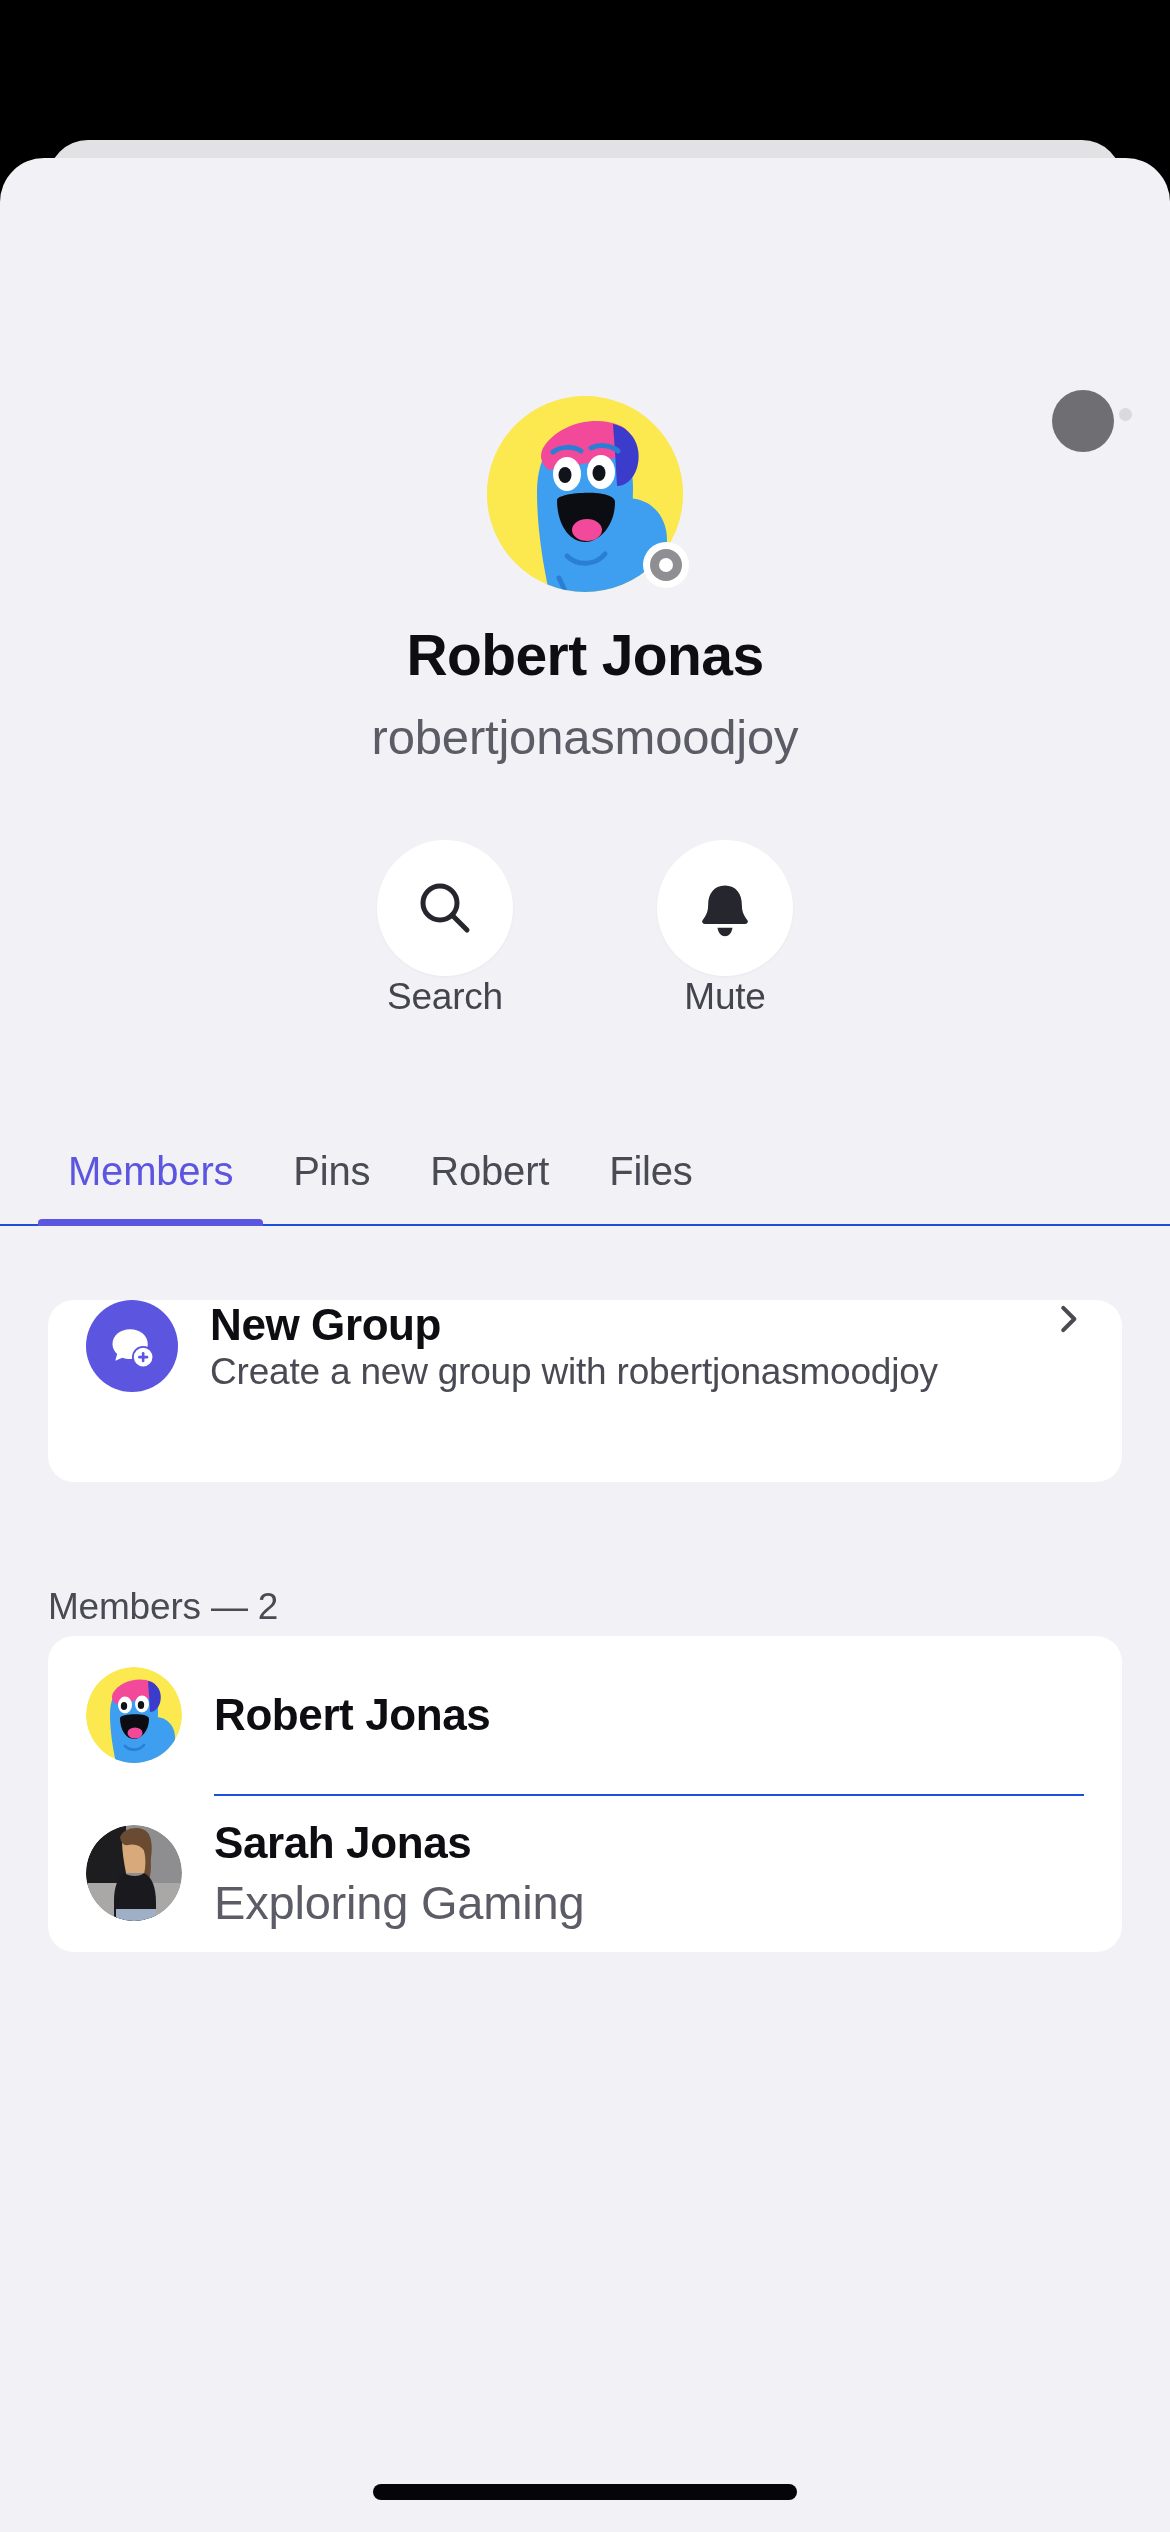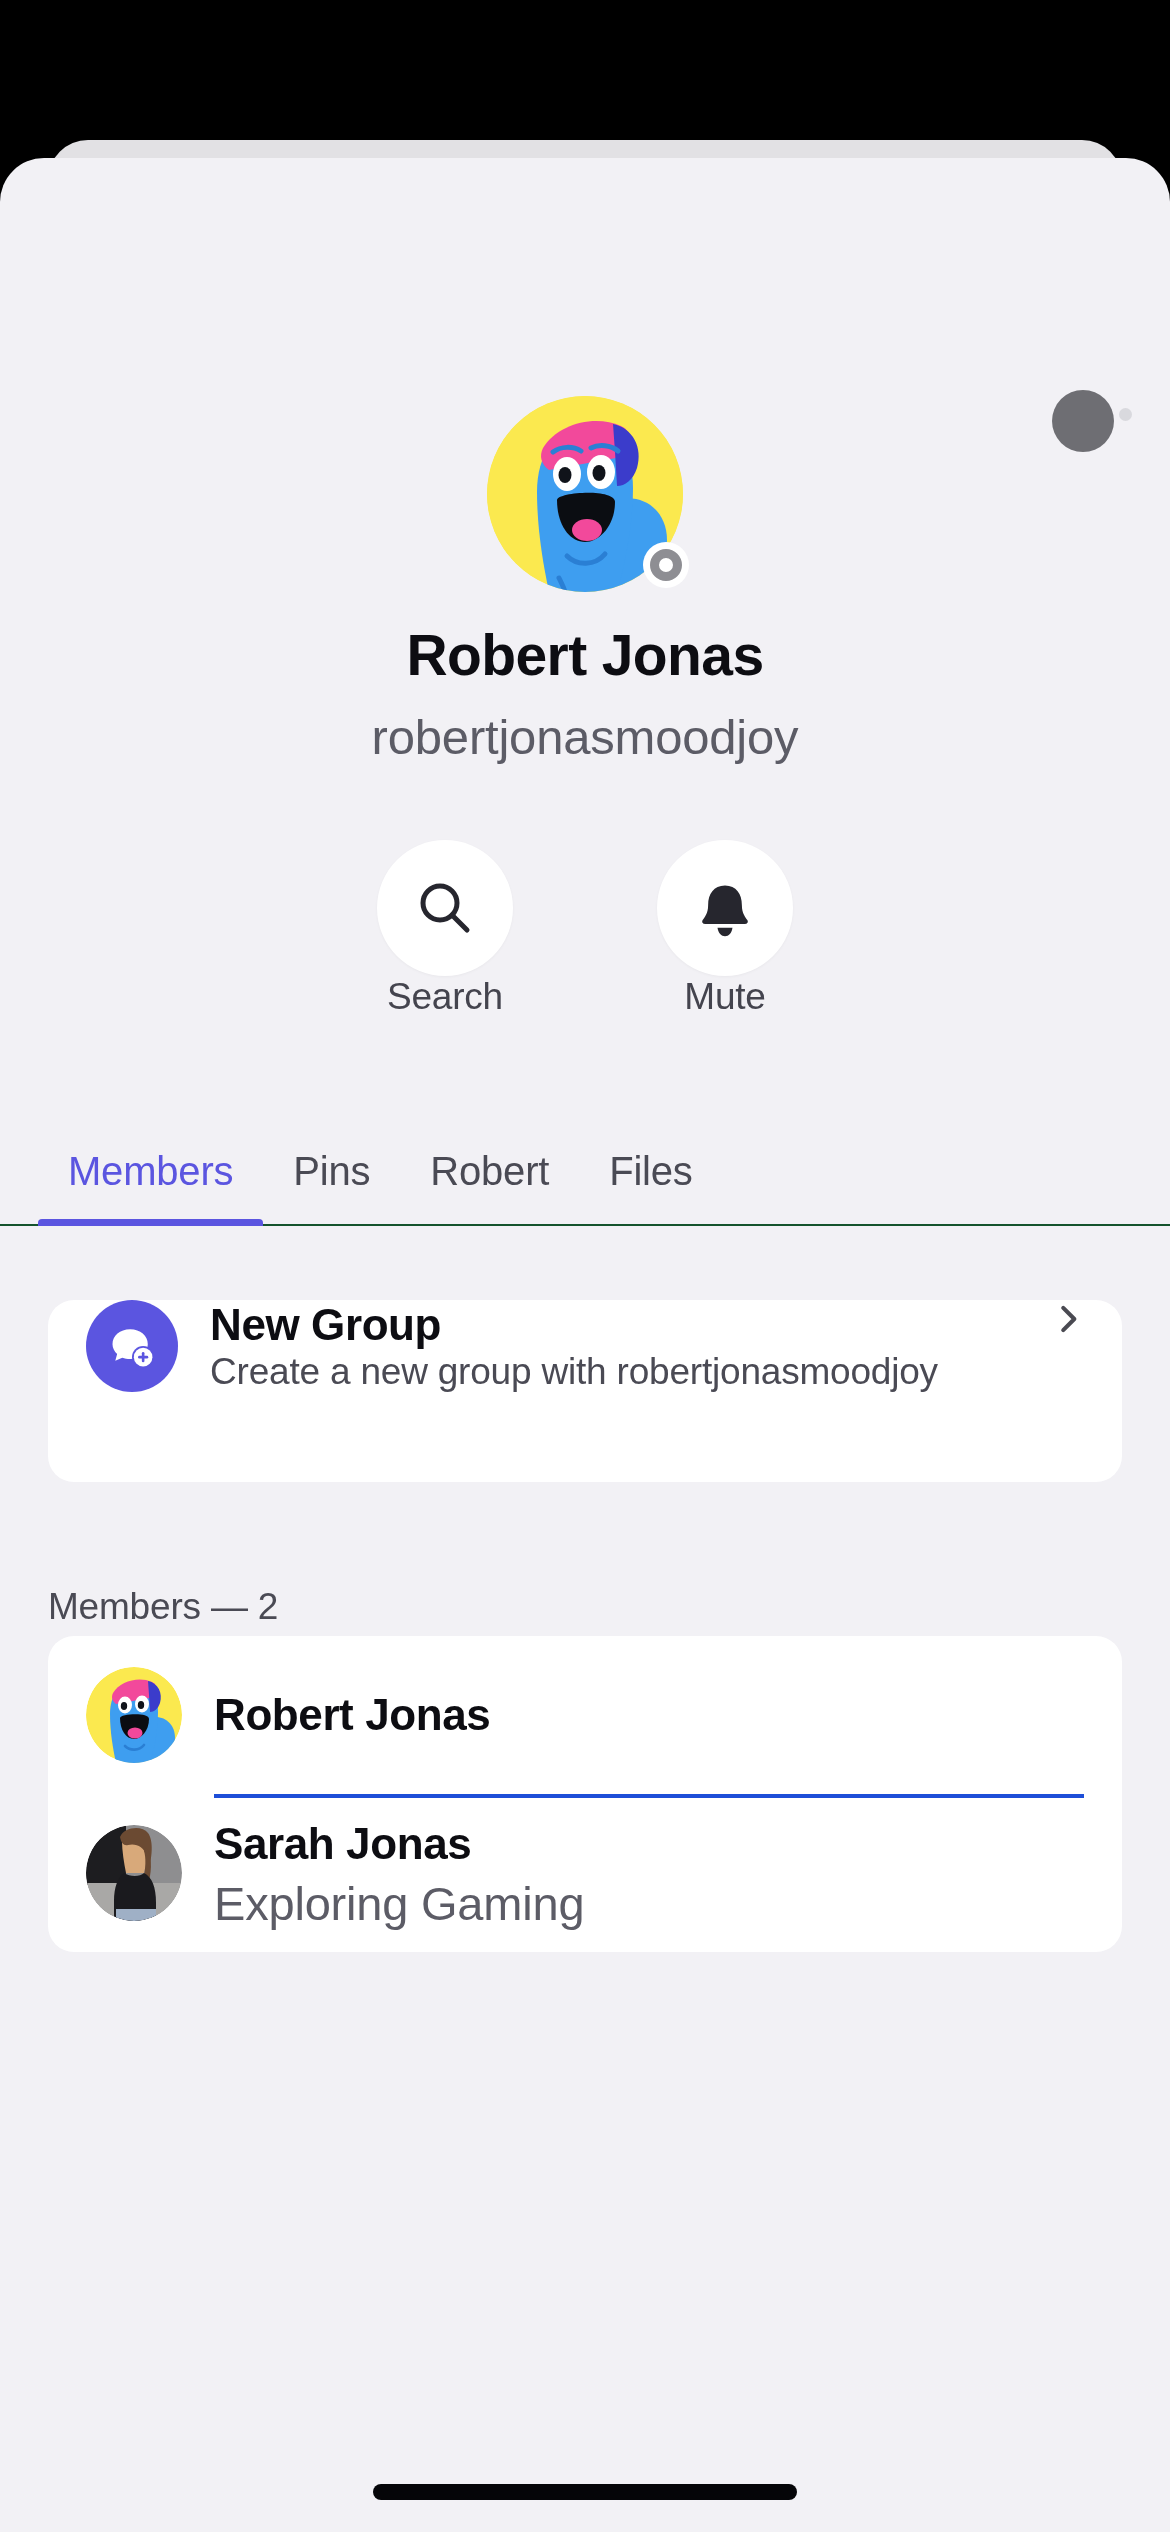--- a/index.html
+++ b/index.html
@@ -164,21 +164,21 @@
   
   .tabs {
     position: absolute;
     left: 0;
     top: 940px;
     width: 1170px;
     height: 128px;
     display: flex;
     align-items: flex-start;
     padding-left: 38px;
-    border-bottom: 2px solid #14532d;
+    border-bottom: 2px solid #1d4ed8;
   }
   .tab {
     position: relative;
     height: 128px;
     padding: 18px 30px 0 30px;
     font-size: 40px;
     color: #4a4a54;
     letter-spacing: -0.2px;
     background: none;
     border: none;
@@ -258,21 +258,21 @@
     padding: 0;
     overflow: hidden;
   }
   .member-row {
     display: flex;
     align-items: center;
     height: 158px;
     padding: 0 38px;
     cursor: pointer;
   }
-  .member-row + .member-row .m-body { border-top: 4px solid #1d4ed8; }
+  .member-row + .member-row .m-body { border-top: 2px solid #1d4ed8; }
   .m-avatar {
     width: 96px; height: 96px;
     border-radius: 50%;
     flex: 0 0 96px;
     overflow: hidden;
     position: relative;
   }
   .m-body {
     flex: 1;
     margin-left: 32px;

